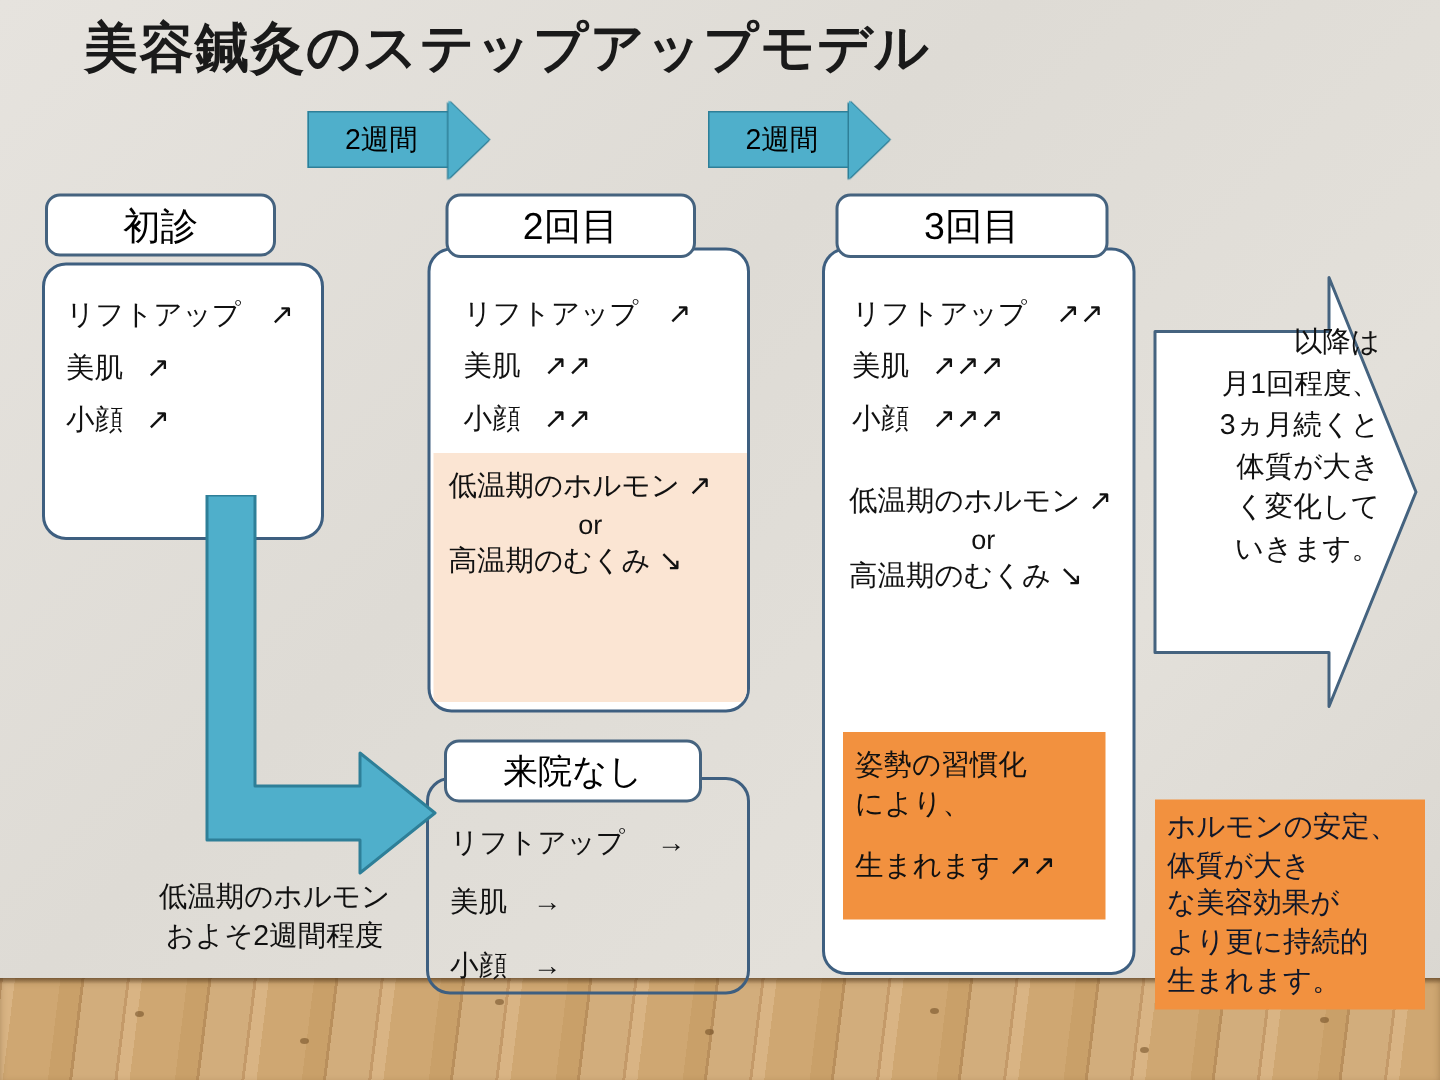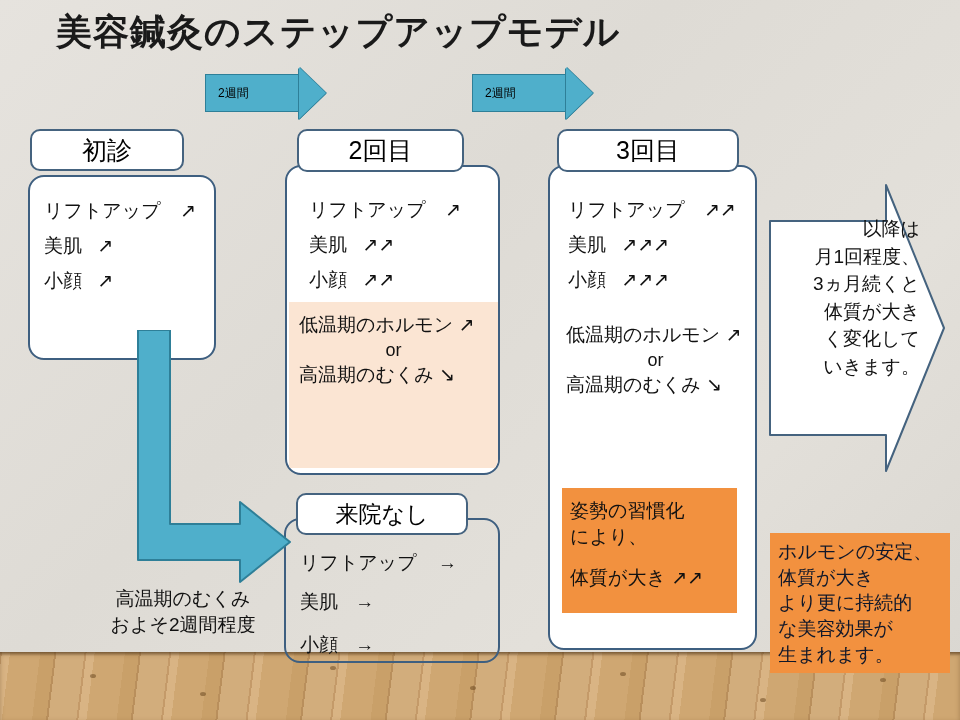--- a/index.html
+++ b/index.html
@@ -62,23 +62,23 @@
   
   .time-arrow {
     position: absolute;
     background: #4fafcb;
     border: 1px solid #2e7f98;
     display: flex;
     align-items: center;
     box-sizing: border-box;
   }
   .time-arrow .lbl {
-    font-size: 12px;
+    font-size: 19px;
     color: #000;
-    padding-left: 12px;
+    padding-left: 24px;
     white-space: nowrap;
   }
   .time-arrow .head {
     position: absolute;
     right: -27px;
     top: 50%;
     transform: translateY(-50%);
     width: 0; height: 0;
     border-top: 26px solid transparent;
     border-bottom: 26px solid transparent;
@@ -270,21 +270,21 @@
     <div class="hl plain" style="left:2px; top:145px; width:203px; height:150px; padding:10px 10px 0 14px;">
       <div>低温期のホルモン ↗</div>
       <div class="or-text">or</div>
       <div>高温期のむくみ ↘</div>
     </div>
 
     <div class="hl orange" style="left:12px; top:321px; width:175px; height:125px; padding:10px 8px 0 8px;">
       <div>姿勢の習慣化</div>
       <div>により、</div>
       <div style="height:16px;"></div>
-      <div>体質が大き ↗↗</div>
+      <div>生まれます ↗↗</div>
     </div>
   </div>
 
   <div class="pill small" style="left:296px; top:493px; width:172px; height:42px;">
     <span>来院なし</span>
   </div>
 
   <div class="card transparent" style="left:284px; top:518px; width:216px; height:145px;">
     <div class="line" style="position:absolute; left:14px; top:33px;">
       <span>リフトアップ</span>
@@ -316,23 +316,23 @@
       <div>3ヵ月続くと</div>
       <div>体質が大き</div>
       <div>く変化して</div>
       <div>いきます。</div>
     </div>
   </div>
 
   <div id="orange-note">
     <div>ホルモンの安定、</div>
     <div>体質が大き</div>
+    <div>な美容効果が</div>
     <div>より更に持続的</div>
-    <div>な美容効果が</div>
     <div>生まれます。</div>
   </div>
 
   <div id="caption">
-    <div>高温期のむくみ</div>
+    <div>低温期のホルモン</div>
     <div>およそ2週間程度</div>
   </div>
 
 </div>
 
 </body></html>

